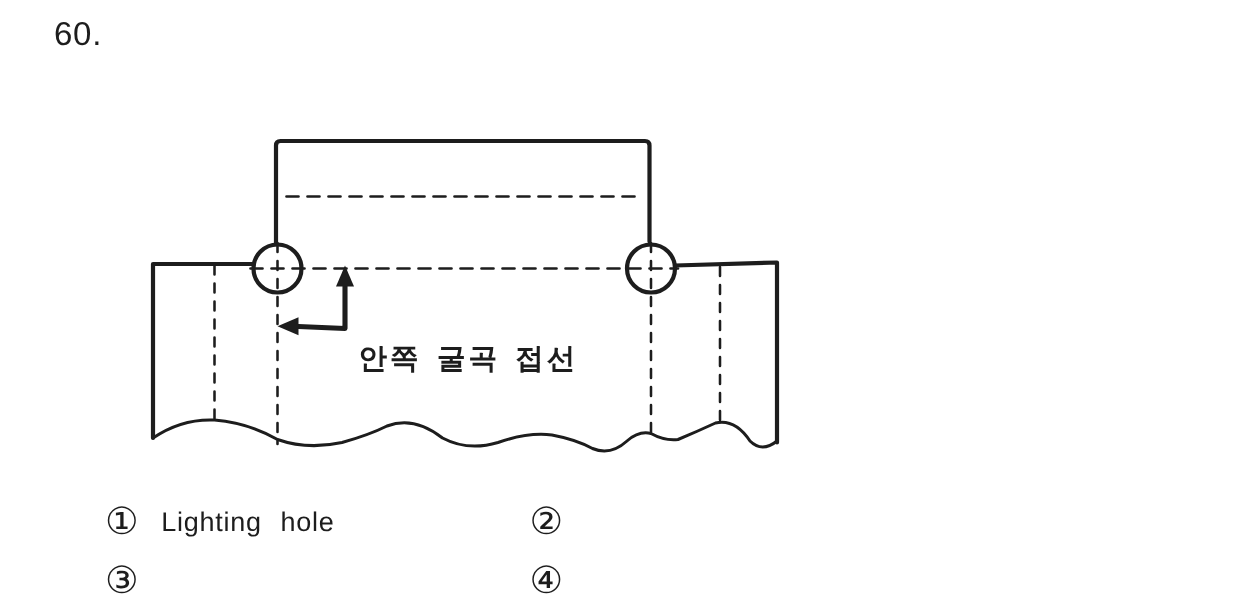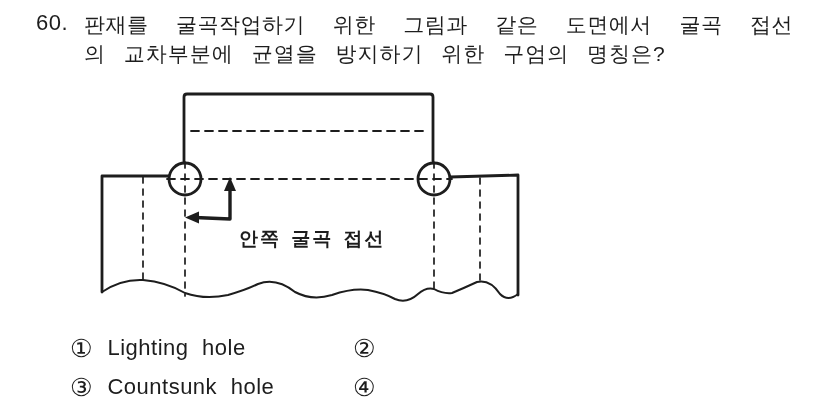--- a/index.html
+++ b/index.html
@@ -63,39 +63,35 @@
     display: flex;
     align-items: center;
     white-space: nowrap;
   }
   .opt .onum {
     font-size: 25px;
     line-height: 26px;
     margin-right: 15px;
   }
   .opt .olabel {
-    font-size: 22px;
+    font-size: 18px;
     letter-spacing: 0.5px;
     word-spacing: 7px;
   }
   .opt1 { left: 70px;  top: 335px; }
   .opt2 { left: 353px; top: 335px; }
   .opt3 { left: 70px;  top: 374px; }
   .opt4 { left: 353px; top: 374px; }
 </style>
 </head>
 <body>
 
 <div class="page">
 
   <span class="qnum">60.</span>
-  <div class="qtext">
-    <div class="qline1">판재를 굴곡작업하기 위한 그림과 같은 도면에서 굴곡 접선</div>
-    <div class="qline2">의 교차부분에 균열을 방지하기 위한 구엄의 명칭은?</div>
-  </div>
 
   <svg class="diagram" viewBox="0 0 826 408" xmlns="http://www.w3.org/2000/svg">
     <g fill="none" stroke="#1d1d1d" stroke-linecap="round" stroke-linejoin="round">
 
       <path d="M 184,162 L 184,97 Q 184,94 187,94 L 430,94 Q 433,94 433,97 L 433,161" stroke-width="2.8"></path>
 
       <circle cx="185" cy="179" r="16" stroke-width="2.8"></circle>
       <circle cx="434" cy="179" r="16" stroke-width="2.8"></circle>
 
       <path d="M 102,292 L 102,176 L 169,176" stroke-width="2.8"></path>
@@ -139,19 +135,18 @@
 
   <div class="opt opt1">
     <span class="onum">①</span>
     <span class="olabel">Lighting hole</span>
   </div>
   <div class="opt opt2">
     <span class="onum">②</span>
   </div>
   <div class="opt opt3">
     <span class="onum">③</span>
-    <span class="olabel">Countsunk hole</span>
   </div>
   <div class="opt opt4">
     <span class="onum">④</span>
   </div>
 
 </div>
 
 </body></html>

